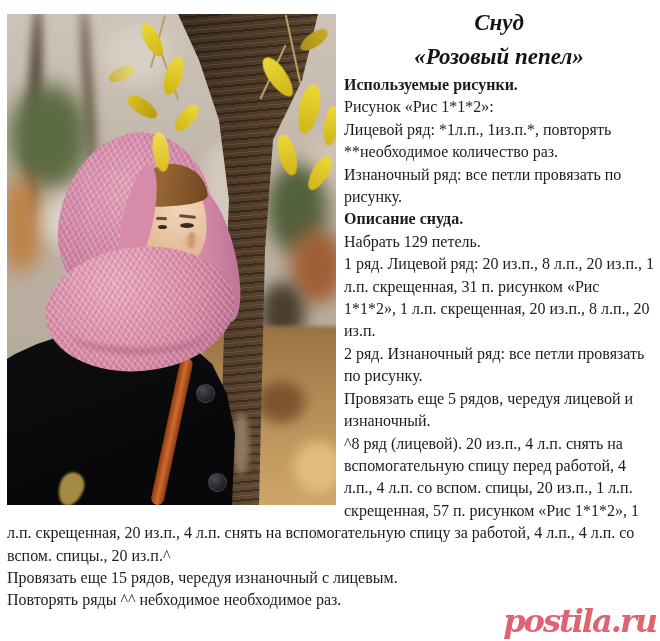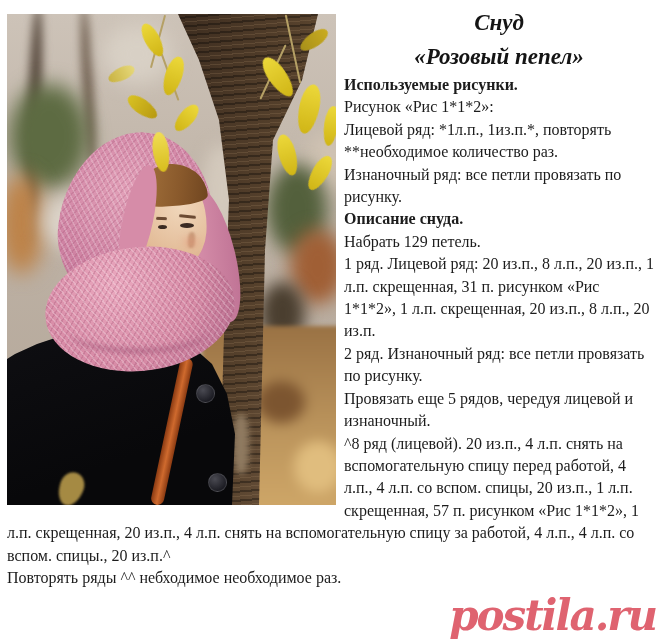--- a/index.html
+++ b/index.html
@@ -111,21 +111,21 @@
   .h1m{margin-top:9px;}
   .h2m{margin-top:20px;}
   .m11{margin-top:11px;}
   .m12{margin-top:12px;}
   .para{margin:0;}
   
   .watermark{
     position:absolute; right:4px; bottom:2px; z-index:5; pointer-events:none;
     font-family:"DejaVu Serif","Liberation Serif",serif;
     font-style:italic; font-weight:bold;
-    font-size:42px; line-height:1.1; letter-spacing:-2px; color:#df6370;
+    font-size:32px; line-height:1.1; letter-spacing:-2px; color:#df6370;
   }
 </style>
 </head>
 <body>
 
 <div class="page">
 
   <div class="photo">
     <div class="ph-bg"></div>
     <div class="blob b-tr1"></div>
@@ -191,16 +191,17 @@
   <div class="para">Лицевой ряд: *1л.п., 1из.п.*, повторять **необходимое количество раз.</div>
   <div class="para">Изнаночный ряд: все петли провязать по рисунку.</div>
 
   <div class="para h h2m">Описание снуда.</div>
   <div class="para m11">Набрать 129 петель.</div>
 
   <div class="para m12">1 ряд. Лицевой ряд: 20 из.п., 8 л.п., 20 из.п., 1 л.п. скрещенная, 31 п. рисунком «Рис 1*1*2», 1 л.п. скрещенная,  20 из.п., 8 л.п., 20 из.п.</div>
   <div class="para">2 ряд. Изнаночный ряд: все петли провязать по рисунку.</div>
   <div class="para">Провязать еще 5 рядов, чередуя лицевой и изнаночный.</div>
   <div class="para">^8 ряд (лицевой). 20 из.п., 4 л.п. снять на вспомогательную спицу перед работой, 4 л.п., 4 л.п. со вспом. спицы, 20 из.п., 1 л.п. скрещенная, 57 п. рисунком «Рис 1*1*2», 1 л.п. скрещенная,  20 из.п., 4 л.п. снять на вспомогательную спицу за работой, 4 л.п., 4 л.п. со вспом. спицы., 20 из.п.^</div>
+  <div class="para">Провязать еще 15 рядов, чередуя изнаночный с лицевым.</div>
   <div class="para">Повторять ряды ^^ небходимое необходимое раз.</div>
 
   <div class="watermark">postila.ru</div>
 </div>
 
 </body></html>

